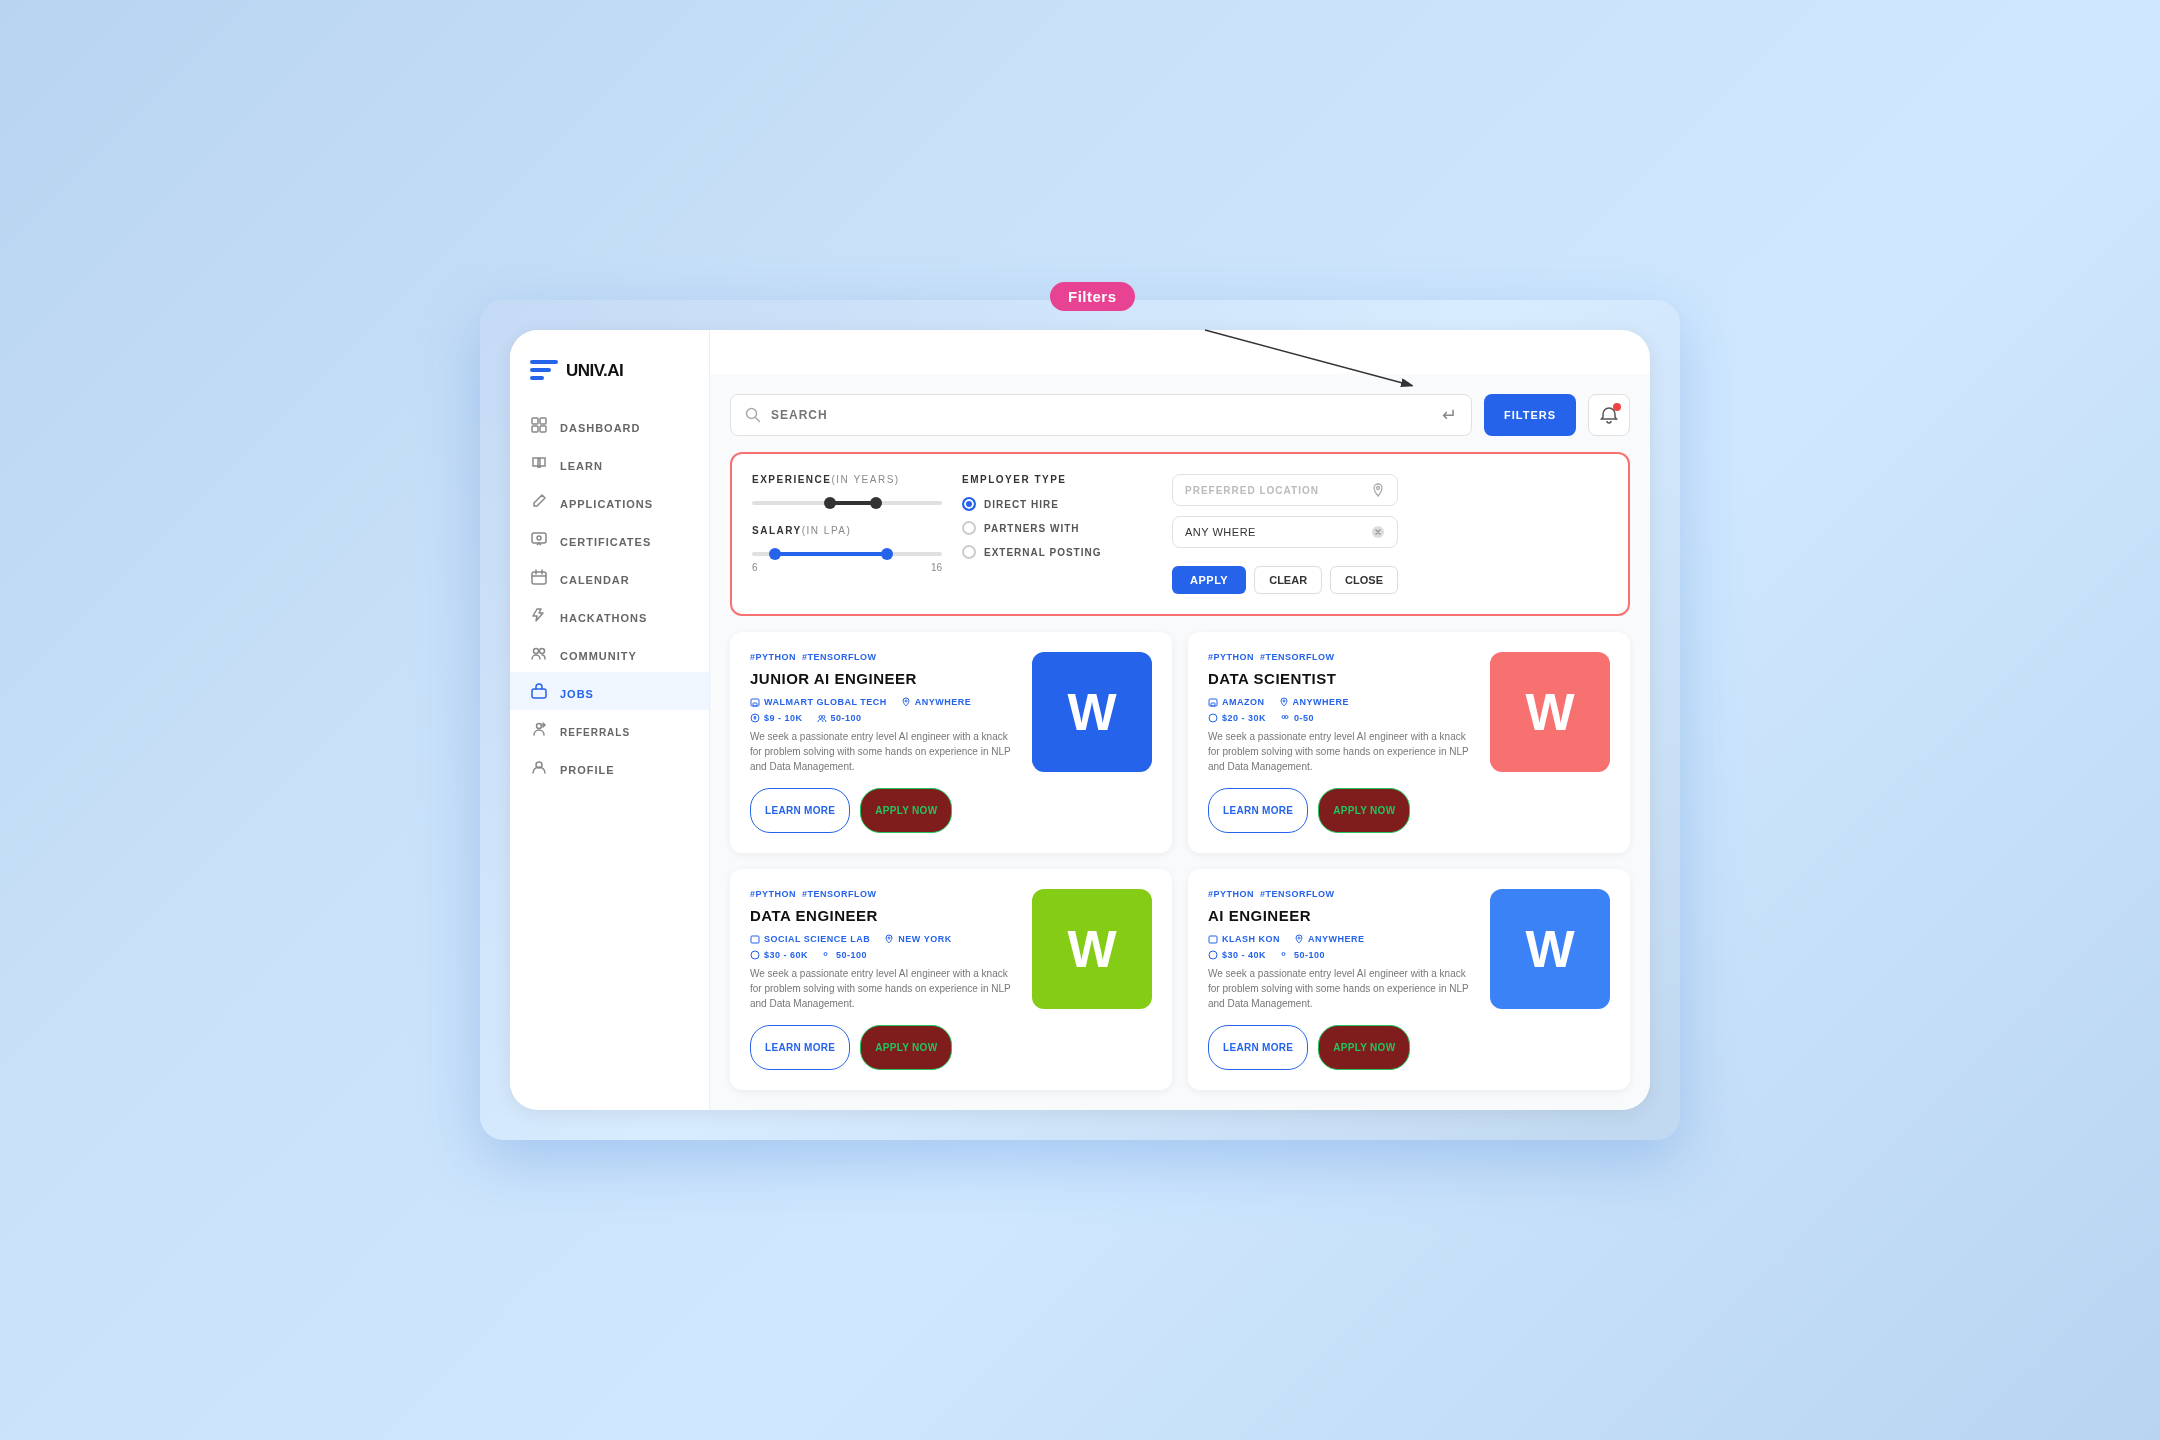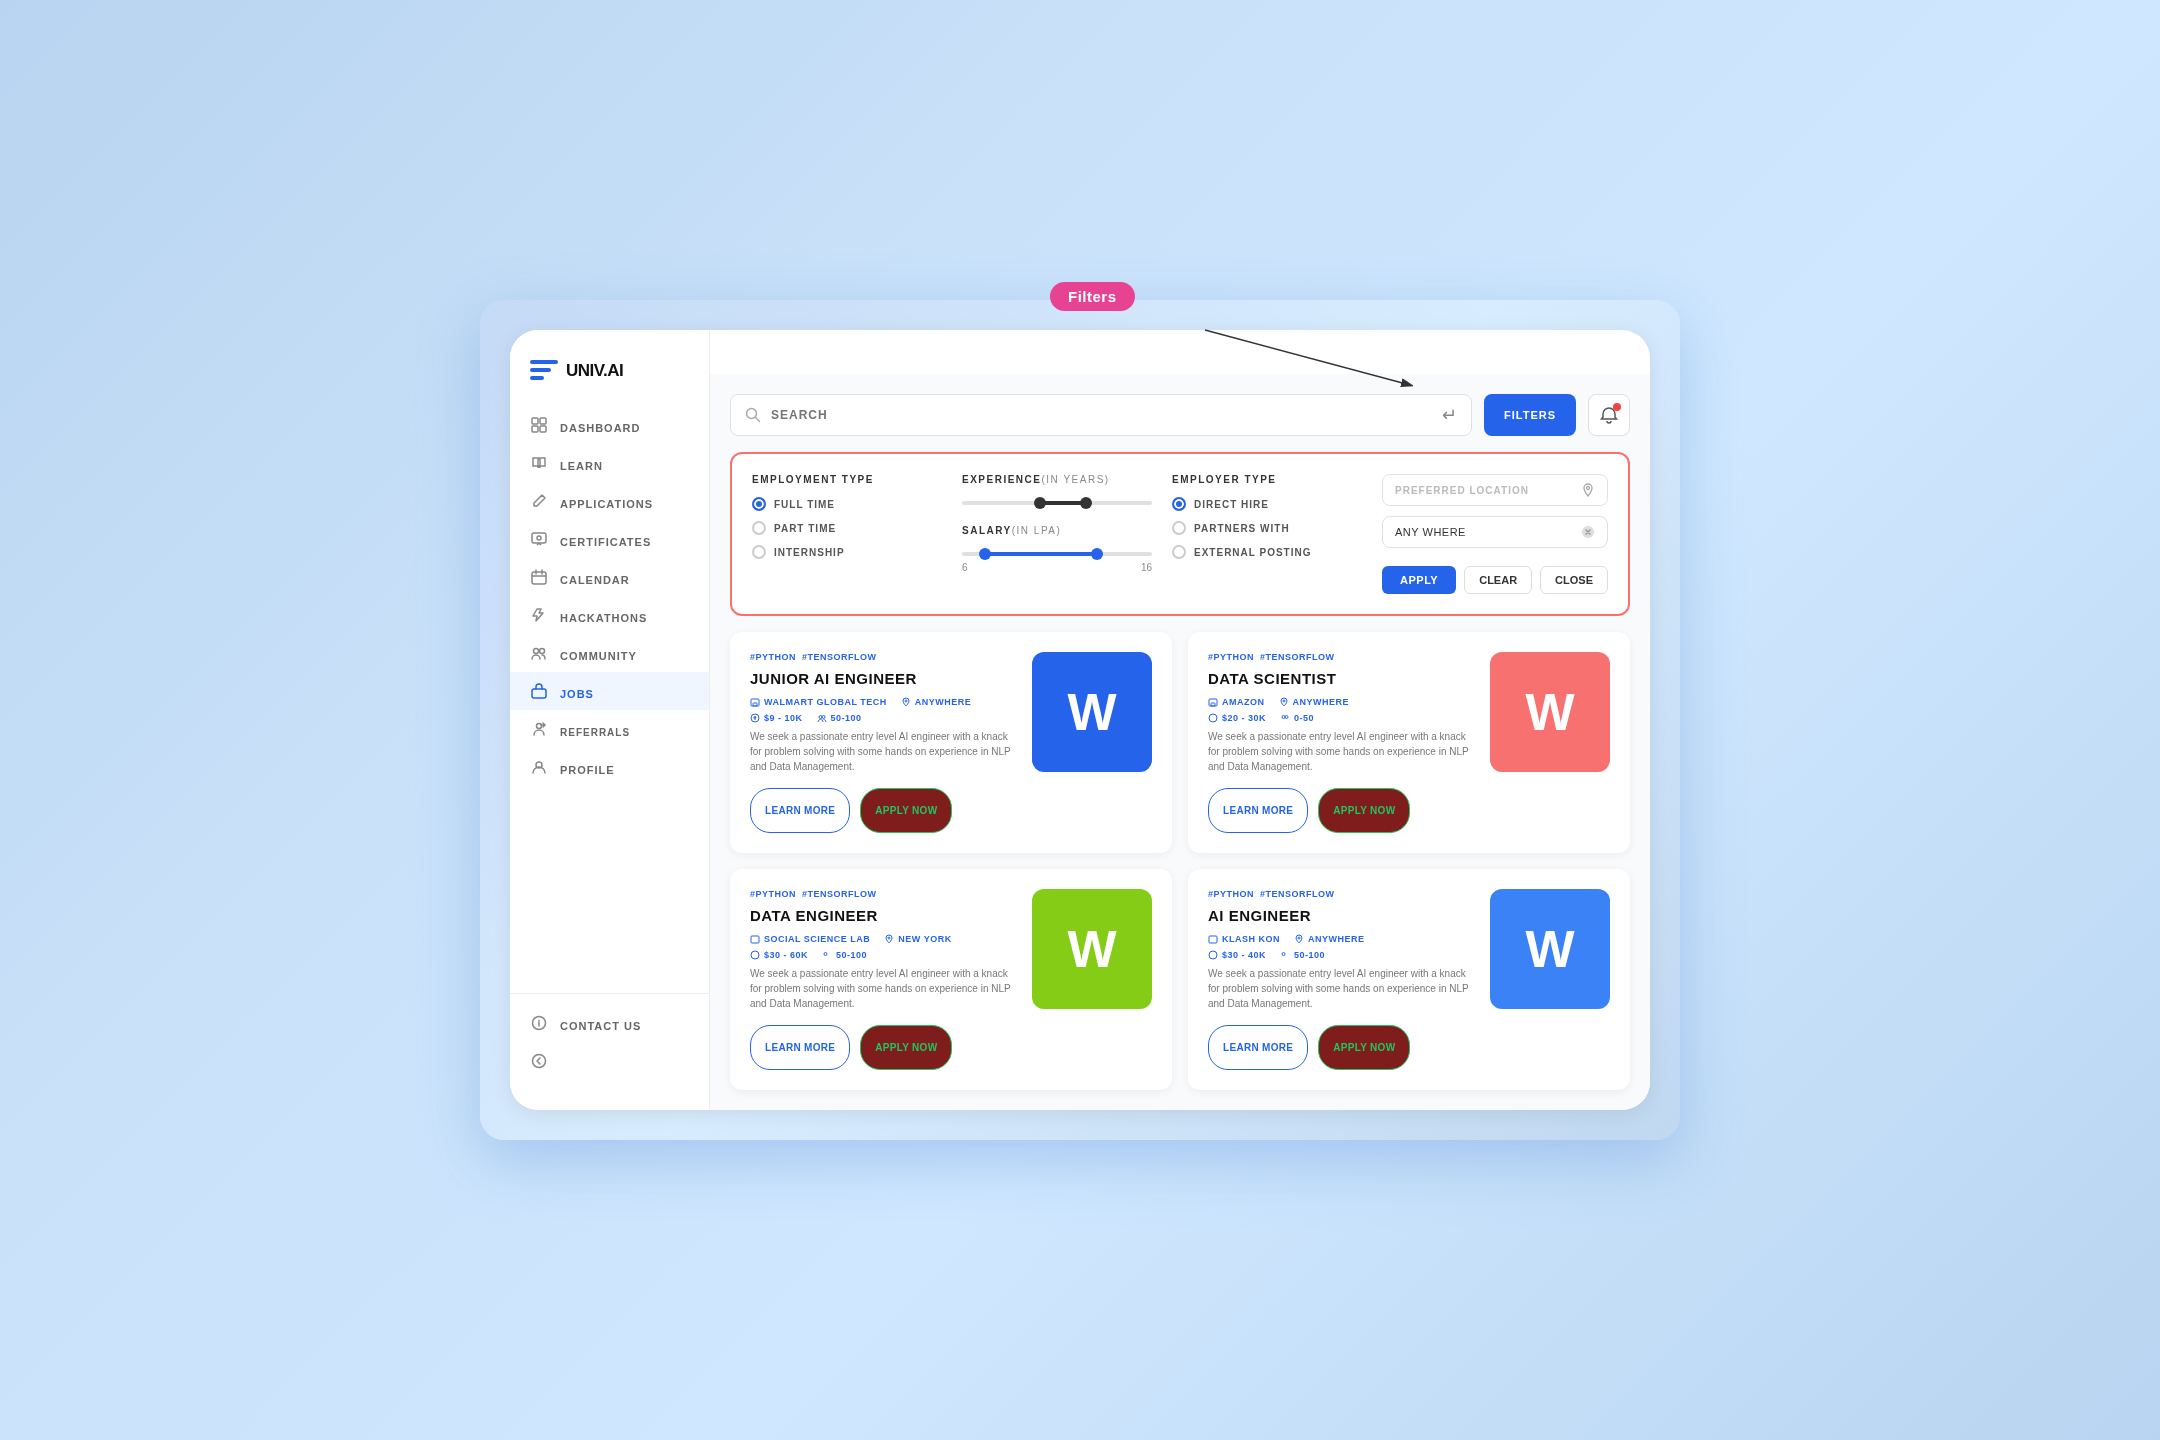--- a/index.html
+++ b/index.html
@@ -582,39 +582,20 @@
           <div class="nav-icon">
             <svg width="16" height="16" viewBox="0 0 16 16" fill="none">
               <circle cx="8" cy="6" r="3" stroke="#888" stroke-width="1.5"></circle>
               <path d="M2 14c0-3.3 2.7-6 6-6s6 2.7 6 6" stroke="#888" stroke-width="1.5" stroke-linecap="round"></path>
             </svg>
           </div>
           <span style="font-size:11px;font-weight:700;letter-spacing:1px;color:#666;">PROFILE</span>
         </div>
       </nav>
 
-      <div class="sidebar-bottom">
-        <div class="nav-item">
-          <div class="nav-icon">
-            <svg width="16" height="16" viewBox="0 0 16 16" fill="none">
-              <circle cx="8" cy="8" r="6.5" stroke="#888" stroke-width="1.5"></circle>
-              <path d="M8 7v4M8 5.5v.5" stroke="#888" stroke-width="1.5" stroke-linecap="round"></path>
-            </svg>
-          </div>
-          <span style="font-size:11px;font-weight:700;letter-spacing:1px;color:#666;">CONTACT US</span>
-        </div>
-        <div class="nav-item">
-          <div class="nav-icon">
-            <svg width="16" height="16" viewBox="0 0 16 16" fill="none">
-              <circle cx="8" cy="8" r="6.5" stroke="#888" stroke-width="1.5"></circle>
-              <path d="M9 5l-3 3 3 3" stroke="#888" stroke-width="1.5" stroke-linecap="round" stroke-linejoin="round"></path>
-            </svg>
-          </div>
-        </div>
-      </div>
     </div>
 
     <div class="main">
 
       <div class="topbar">
         <div class="search-box">
           <div>
             <svg width="16" height="16" viewBox="0 0 16 16" fill="none">
               <circle cx="6.5" cy="6.5" r="5" stroke="#aaa" stroke-width="1.5"></circle>
               <path d="M10.5 10.5l4 4" stroke="#aaa" stroke-width="1.5" stroke-linecap="round"></path>
@@ -628,37 +609,20 @@
           <svg width="18" height="18" viewBox="0 0 18 18" fill="none">
             <path d="M9 2a6 6 0 0 0-6 6v3l-1.5 2h15L15 11V8a6 6 0 0 0-6-6z" stroke="#555" stroke-width="1.5"></path>
             <path d="M7 15a2 2 0 0 0 4 0" stroke="#555" stroke-width="1.5"></path>
           </svg>
           <div class="notif-badge"></div>
         </div>
       </div>
 
       <div class="filter-panel">
 
-        <div class="filter-section">
-          <h4>EMPLOYMENT TYPE</h4>
-          <div class="radio-group">
-            <label class="radio-item">
-              <div class="radio-circle selected"></div>
-              <span>FULL TIME</span>
-            </label>
-            <label class="radio-item">
-              <div class="radio-circle"></div>
-              <span>PART TIME</span>
-            </label>
-            <label class="radio-item">
-              <div class="radio-circle"></div>
-              <span>INTERNSHIP</span>
-            </label>
-          </div>
-        </div>
 
         <div class="slider-section">
           <div style="margin-bottom:20px;">
             <h4>
               EXPERIENCE<span style="font-weight:400;color:#888;">(IN YEARS)</span>
             </h4>
             <div class="slider-container">
               <div class="slider-track">
                 <div class="slider-fill" style="left:40%;width:25%;background:#333;"></div>
                 <div class="slider-thumb" style="left:38%;background:#333;"></div>

